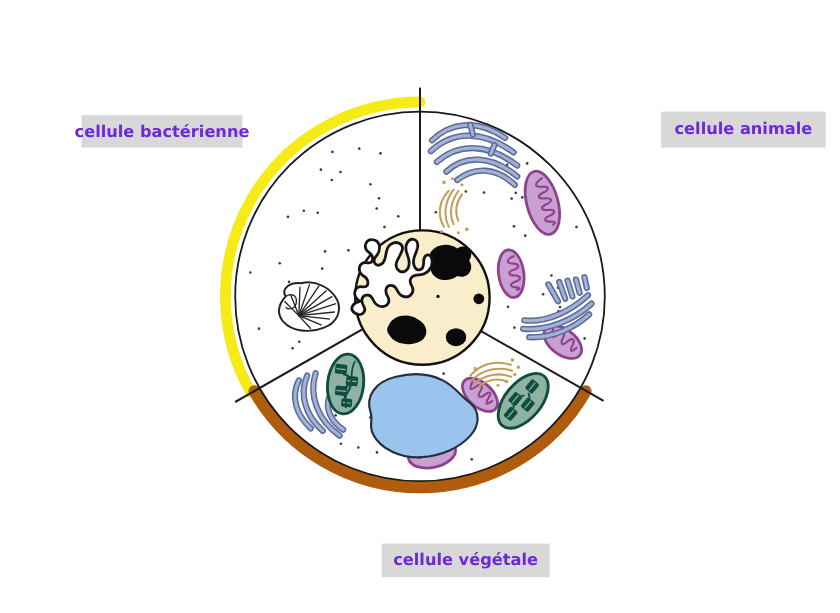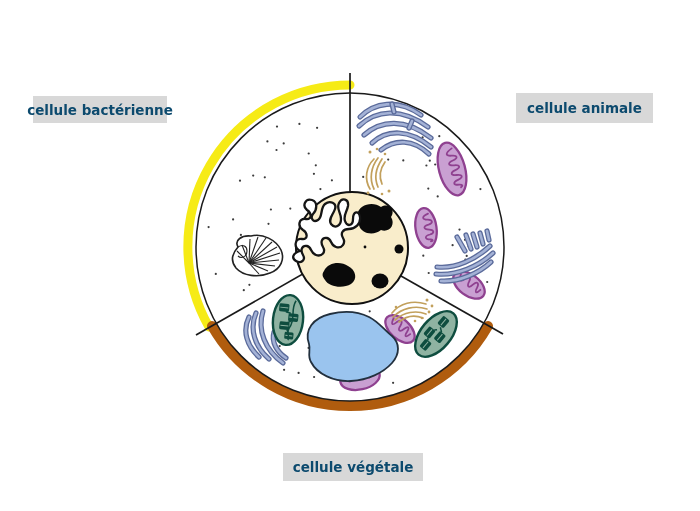--- a/index.html
+++ b/index.html
@@ -1,20 +1,20 @@
 <!DOCTYPE html>
 <html><head>
 <meta charset="utf-8">
 <style>
   html,body{margin:0;padding:0;background:#fff;}
   #stage{position:relative;width:700px;height:511px;background:#fff;overflow:hidden;
          font-family:"DejaVu Sans", sans-serif;}
-  .label-box{position:absolute;background:var(--label-bg);color:#0c4a6e;
+  .label-box{position:absolute;background:var(--label-bg);color:#6d28d9;
     display:flex;align-items:center;justify-content:center;
-    font-size:13.5px;font-weight:bold;white-space:nowrap;}
+    font-size:13.5px;font-weight:bold;white-space:nowrap;margin-left:35px;}
   #watermark{position:absolute;left:379px;top:257px;transform:translate(-50%,-50%);
     font-size:29px;font-weight:bold;letter-spacing:0.5px;white-space:nowrap;
     color:rgba(255,255,255,0.45);-webkit-text-stroke:1.8px rgba(136,136,136,0.9);
     text-shadow:0 0 1px rgba(120,120,120,0.4);}
   svg{position:absolute;left:0;top:0;}
   .capsule{fill:none;stroke:var(--capsule);stroke-width:9;stroke-linecap:round;}
   .wall{fill:none;stroke:var(--wall);stroke-width:10;stroke-linecap:round;}
   .membrane{fill:#fff;stroke:var(--ink);stroke-width:1.5;}
   .divider{stroke:var(--ink);stroke-width:1.7;}
   .dot{fill:#3c3c3c;}

